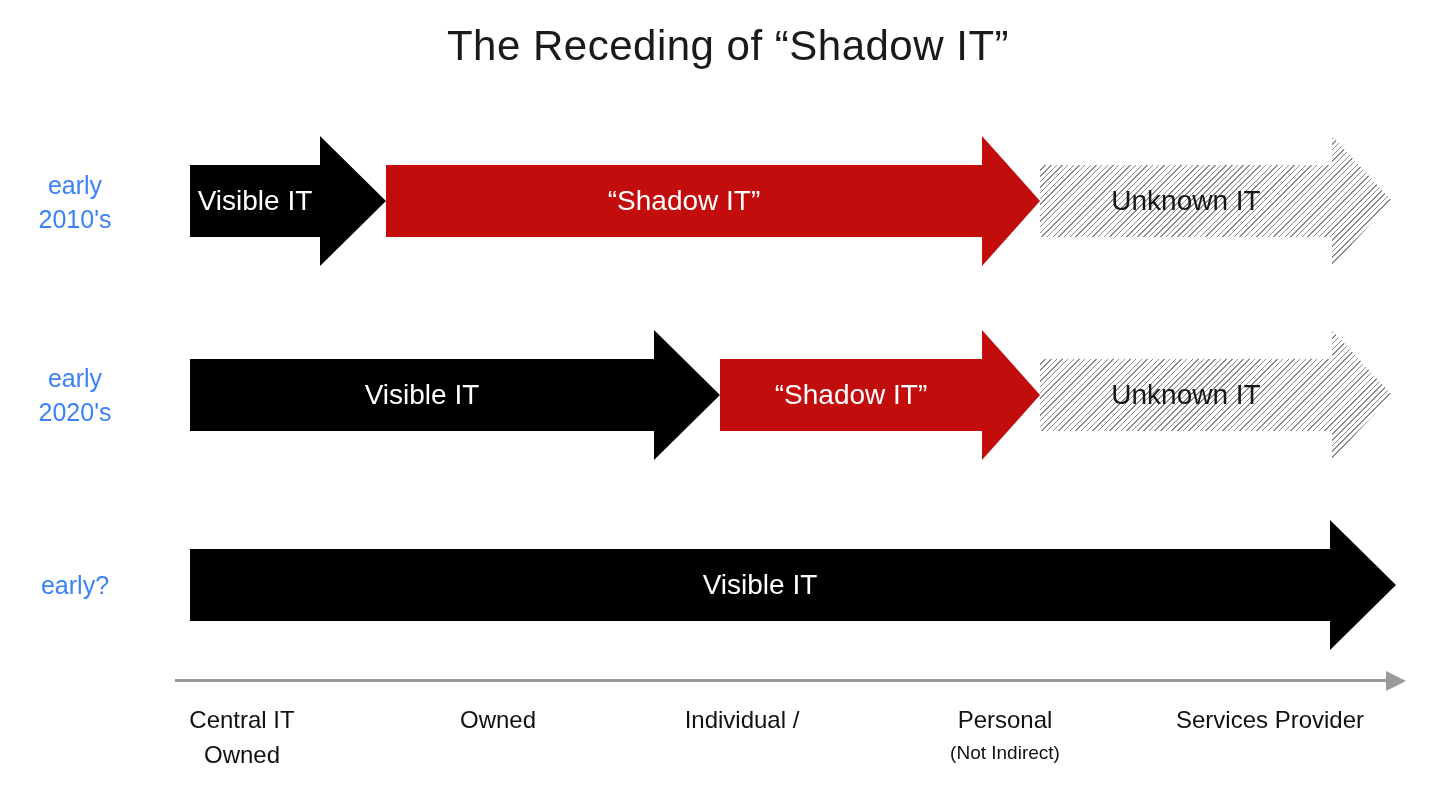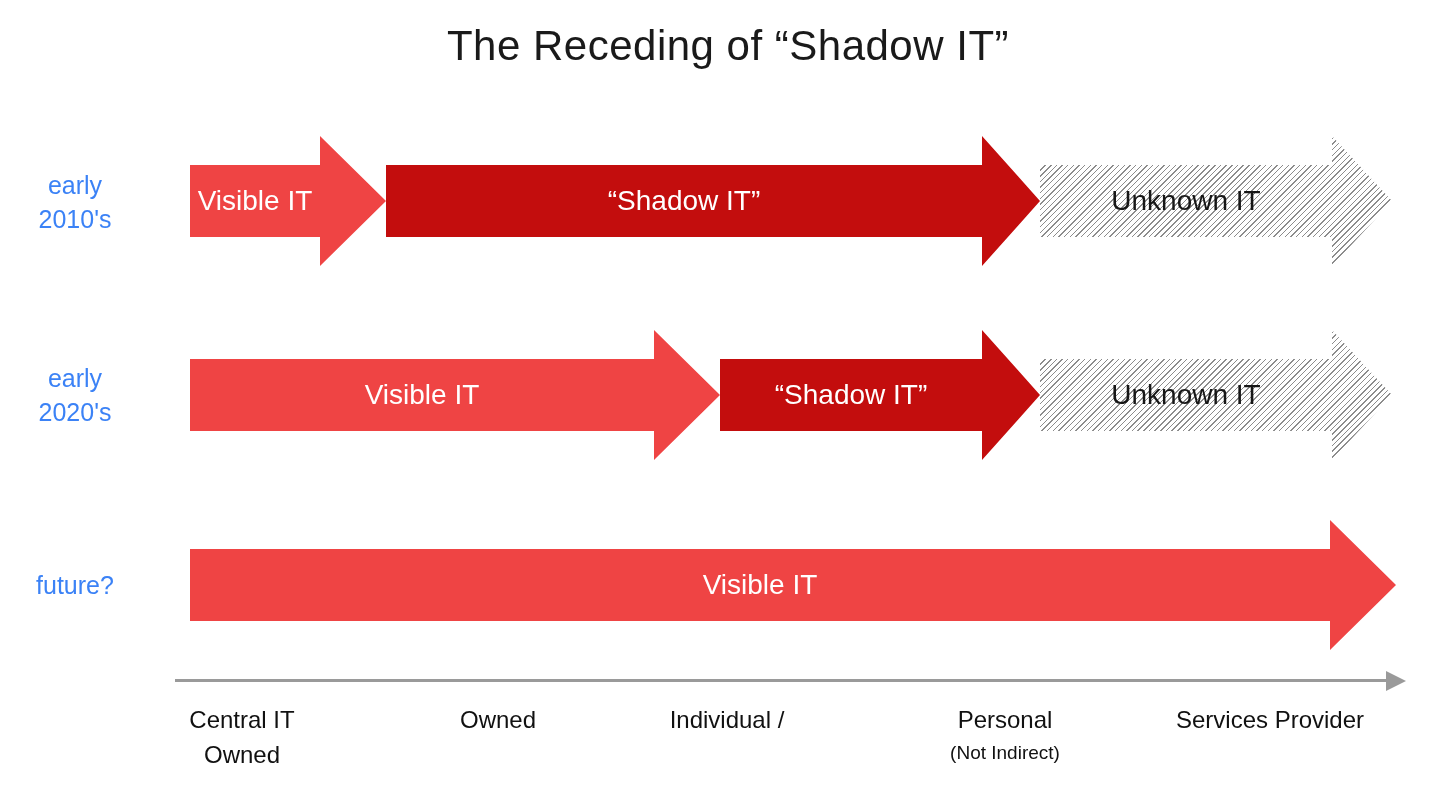--- a/index.html
+++ b/index.html
@@ -39,21 +39,21 @@
     position: absolute;
     height: 130px;
     box-sizing: border-box;
     display: flex;
     align-items: center;
     justify-content: center;
   }
   .arrow-text { font-size: 28px; color: #ffffff; white-space: nowrap; }
   .hatched .arrow-text { color: #161616; }
 
-  .green { background: #ef4444; z-index: 3; }
+  .green { background: #000000; z-index: 3; }
   .red   { background: #C30D0D; z-index: 2; }
   .hatched {
     background: repeating-linear-gradient(135deg, #8c8c8c 0px, #8c8c8c 1px, #ffffff 1px, #ffffff 4px);
     z-index: 1;
   }
 
   .r1 { top: 136px; }
   .r2 { top: 330px; }
   .r3 { top: 520px; }
 
@@ -90,42 +90,42 @@
     position: absolute;
     top: 702px;
     width: 260px;
     text-align: center;
     font-size: 24px;
     color: #111111;
     line-height: 35px;
   }
   .cat-1 { left: 112px; }
   .cat-2 { left: 368px; }
-  .cat-3 { left: 597px; }
+  .cat-3 { left: 612px; }
   .cat-4 { left: 875px; }
   .cat-5 { left: 1140px; }
   .cat-4 .cat-l2 { font-size: 19px; line-height: 32px; }
 </style>
 </head>
 <body>
 
 <div class="canvas">
 
   <h1 class="title">The Receding of “Shadow IT”</h1>
 
   <div class="era era-1">
     <div>early</div>
     <div>2010's</div>
   </div>
   <div class="era era-2">
     <div>early</div>
     <div>2020's</div>
   </div>
   <div class="era era-3">
-    <div>future?</div>
+    <div>early?</div>
   </div>
 
   <div class="arrow green r1 g1">
     <span class="arrow-text">Visible IT</span>
   </div>
   <div class="arrow red r1 red1">
     <span class="arrow-text">“Shadow IT”</span>
   </div>
   <div class="arrow hatched r1 h1">
     <span class="arrow-text">Unknown IT</span>

